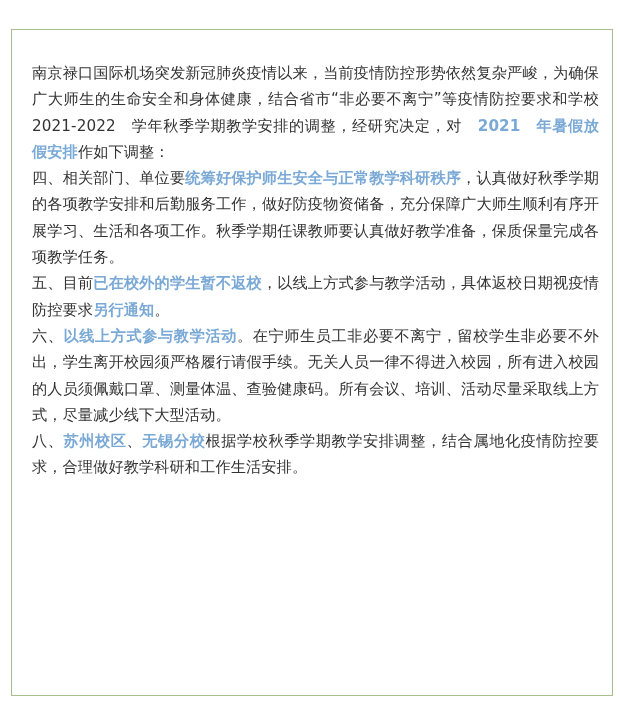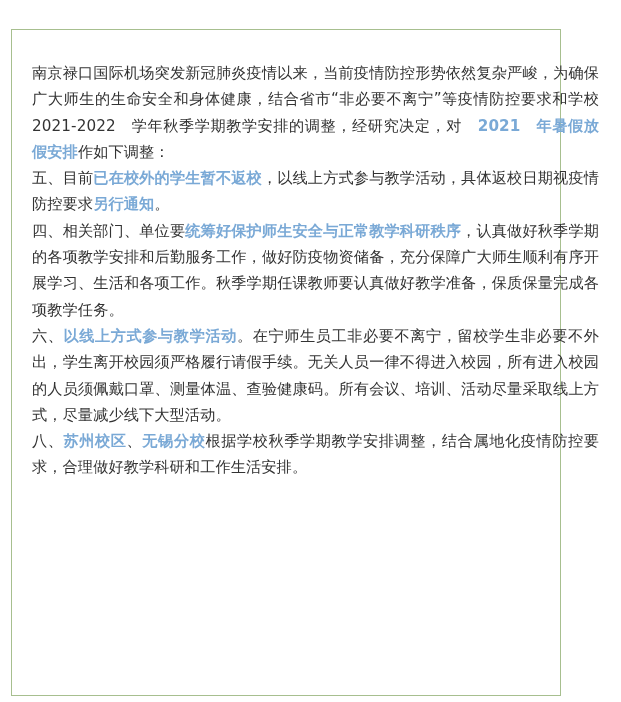--- a/index.html
+++ b/index.html
@@ -11,21 +11,21 @@
     width: 621px;
     height: 702px;
     position: relative;
     overflow: hidden;
     font-family: "DejaVu Sans", "Liberation Sans", sans-serif;
   }
   .notice-box {
     position: absolute;
     left: 11px;
     top: 29px;
-    width: 550px;
+    width: 602px;
     height: 667px;
     border: 1px solid #a7bf8f;
     box-sizing: border-box;
     background: #ffffff;
   }
   .notice-body {
     position: absolute;
     left: 20px;
     top: 30px;
     width: 567px;
@@ -48,23 +48,23 @@
 <body>
 
 <div class="notice-box">
   <div class="notice-body">
 
     <p class="para"><span>南京禄口国际机场突发新冠肺炎疫情以来，当前疫情防控形势依然复杂严峻，为确保广大师生的生命安全和身体健康，结合省市“非必要不离宁”等疫情防控要求和学校　2021-2022　学年秋季学期教学安排的调整，经研究决定，对　</span><span class="hl">2021　年暑假放假安排</span><span>作如下调整：</span></p>
 
 
 
 
+    <p class="para"><span>四、相关部门、单位要</span><span class="hl">统筹好保护师生安全与正常教学科研秩序</span><span>，认真做好秋季学期的各项教学安排和后勤服务工作，做好防疫物资储备，充分保障广大师生顺利有序开展学习、生活和各项工作。秋季学期任课教师要认真做好教学准备，保质保量完成各项教学任务。</span></p>
+
     <p class="para"><span>五、目前</span><span class="hl">已在校外的学生暂不返校</span><span>，以线上方式参与教学活动，具体返校日期视疫情防控要求</span><span class="hl">另行通知</span><span>。</span></p>
-
-    <p class="para"><span>四、相关部门、单位要</span><span class="hl">统筹好保护师生安全与正常教学科研秩序</span><span>，认真做好秋季学期的各项教学安排和后勤服务工作，做好防疫物资储备，充分保障广大师生顺利有序开展学习、生活和各项工作。秋季学期任课教师要认真做好教学准备，保质保量完成各项教学任务。</span></p>
 
     <p class="para"><span>六、</span><span class="hl">以线上方式参与教学活动</span><span>。在宁师生员工非必要不离宁，留校学生非必要不外出，学生离开校园须严格履行请假手续。无关人员一律不得进入校园，所有进入校园的人员须佩戴口罩、测量体温、查验健康码。所有会议、培训、活动尽量采取线上方式，尽量减少线下大型活动。</span></p>
 
 
     <p class="para"><span>八、</span><span class="hl">苏州校区</span><span>、</span><span class="hl">无锡分校</span><span>根据学校秋季学期教学安排调整，结合属地化疫情防控要求，合理做好教学科研和工作生活安排。</span></p>
 
   </div>
 </div>
 
 </body></html>

